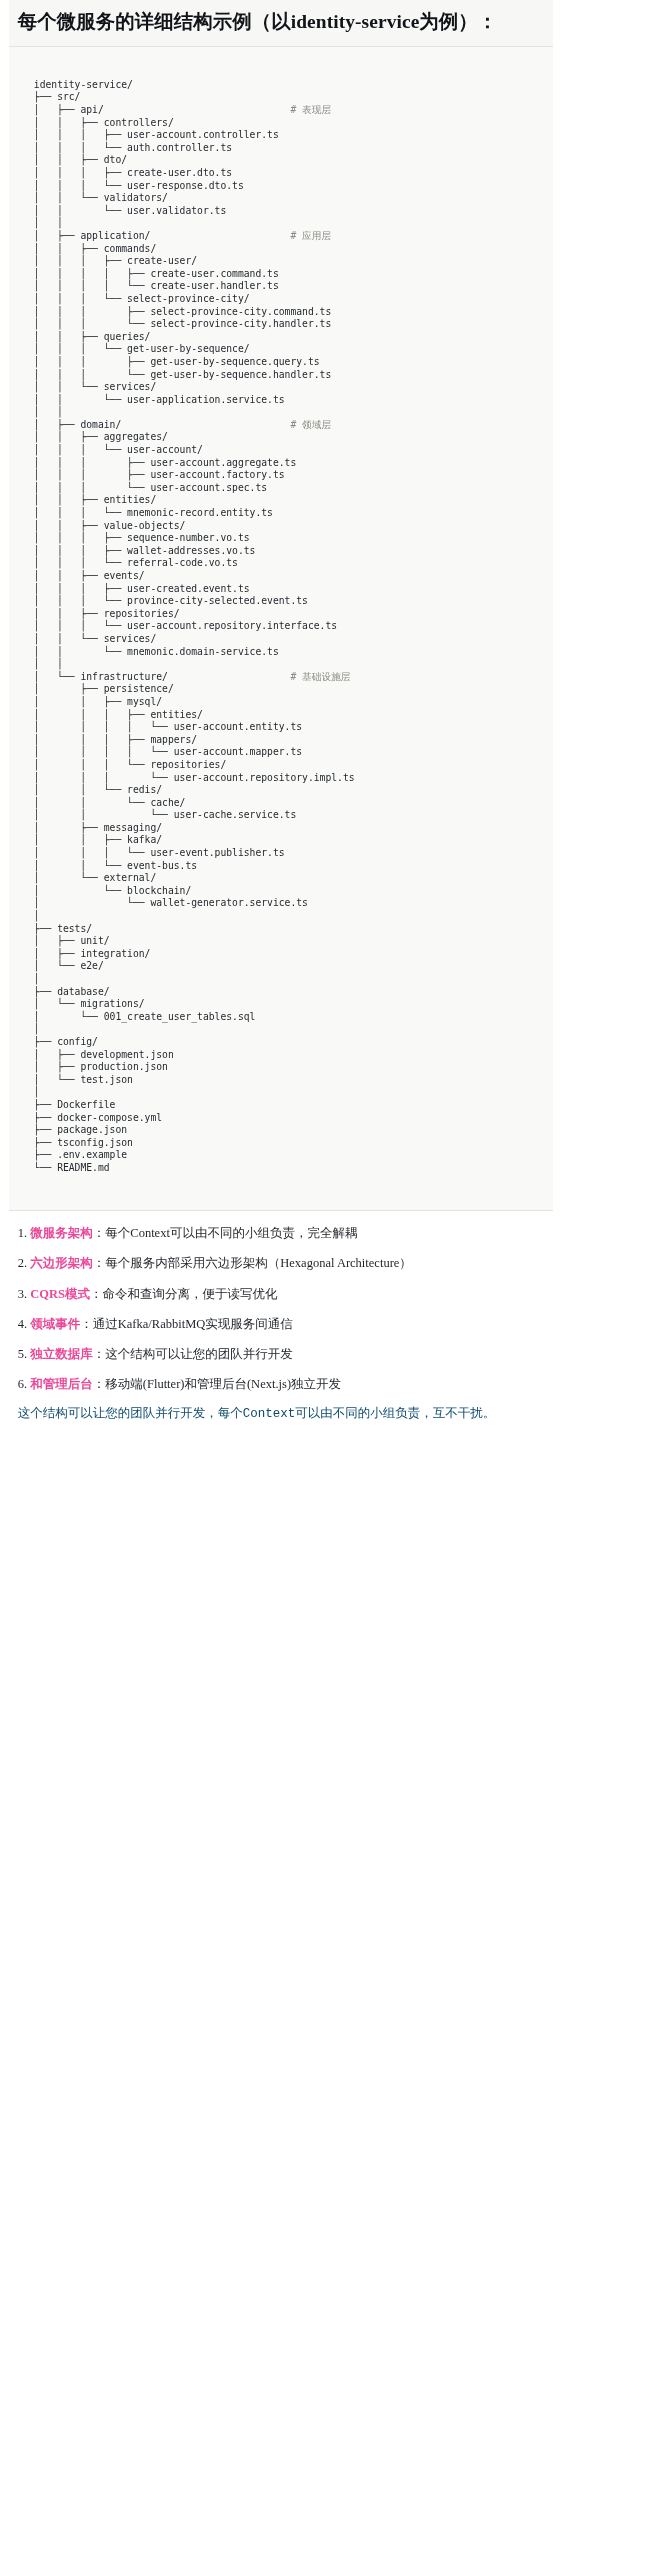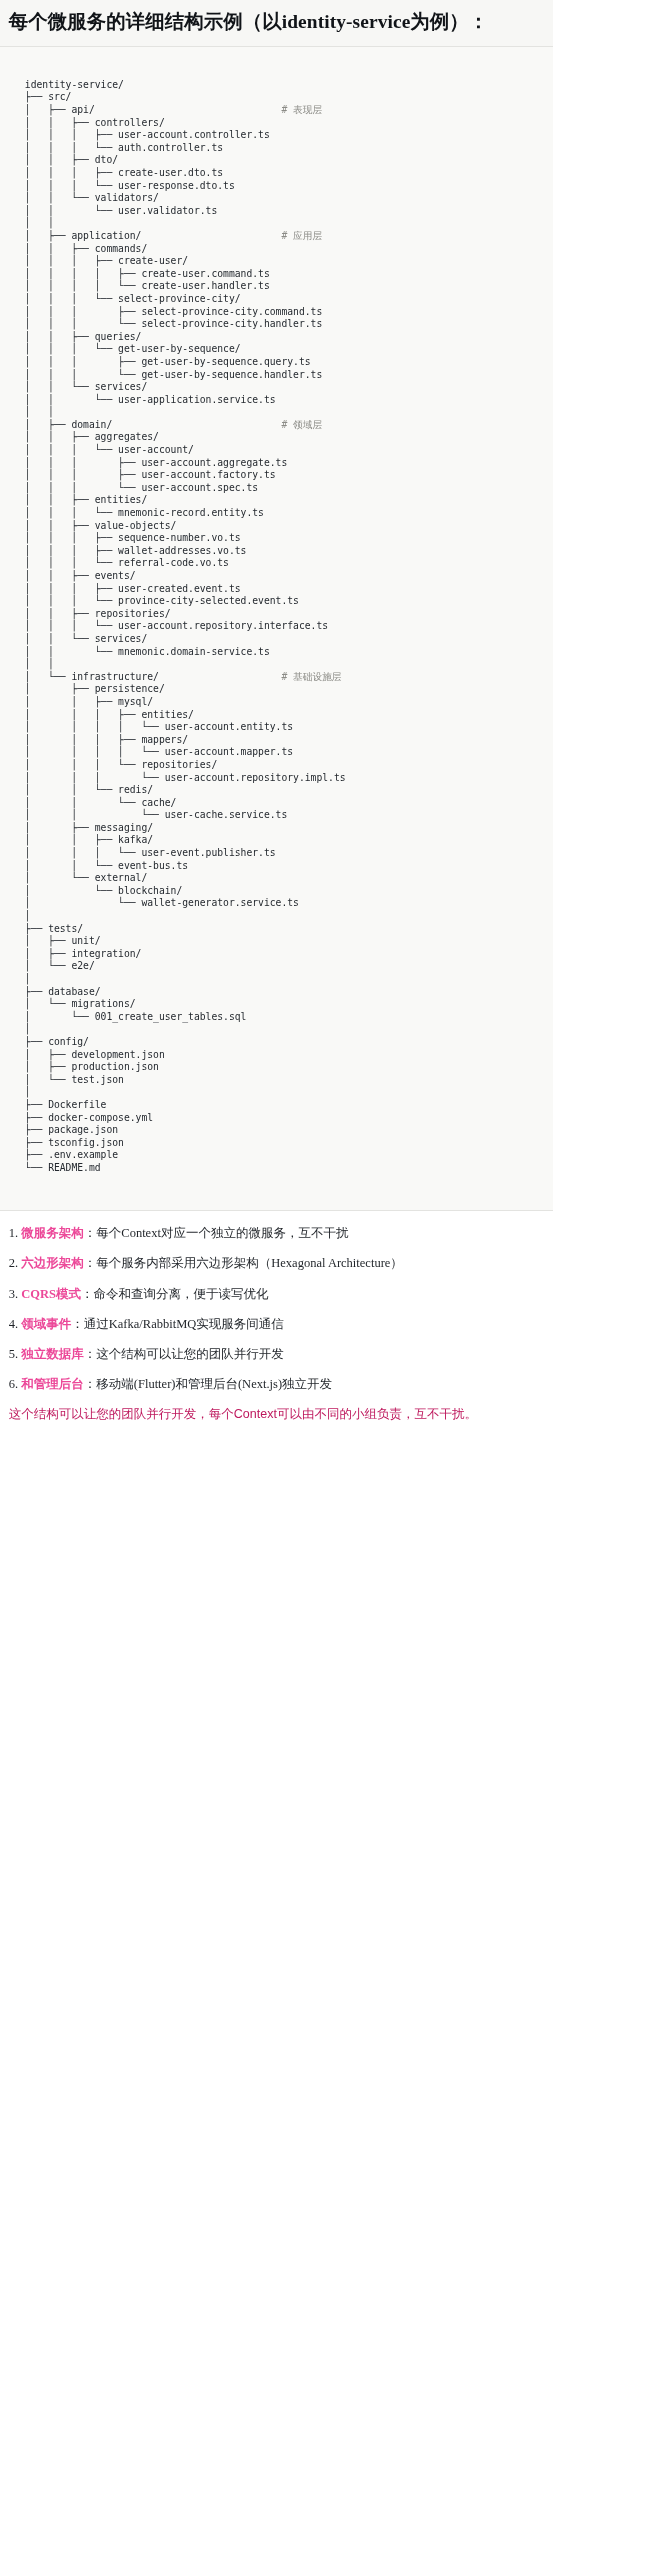--- a/index.html
+++ b/index.html
@@ -11,20 +11,21 @@
     width: 669px;
     font-family: "Liberation Serif", serif;
     color: #1f2328;
     -webkit-font-smoothing: antialiased;
   }
 
   .page {
     width: 553px;
     box-sizing: border-box;
     background: #ffffff;
+    padding-left: 9px;
   }
 
   
   .title-block {
     background: #f7f7f5;
     border-bottom: 0.6px solid #e3e3e0;
     padding: 10px 8.8px 11.3px 8.8px;
     box-sizing: border-box;
   }
   .doc-title {
@@ -98,24 +99,24 @@
     color: #ec4899;
   }
   ol.notes-list li .note-sep {
     color: #1f2328;
   }
   ol.notes-list li .note-desc {
     color: #1f2328;
   }
   .closing-line {
     margin: 5px 0 0 0;
-    font-family: Liberation Sans, sans-serif;
+    font-family: Liberation Mono, monospace;
     font-size: 12.5px;
     line-height: 1.5;
-    color: #be185d;
+    color: #0c4a6e;
   }
 </style>
 </head>
 <body>
 
 <div class="page">
 
   <div class="title-block">
     <h1 class="doc-title">每个微服务的详细结构示例（以identity-service为例）：</h1>
   </div>
@@ -206,21 +207,21 @@
 ├── docker-compose.yml
 ├── package.json
 ├── tsconfig.json
 ├── .env.example
 └── README.md</pre>
   </div>
 
   <div class="notes-block">
 
     <ol class="notes-list">
-        <li><span class="note-term">微服务架构</span><span class="note-sep">：</span><span class="note-desc">每个Context对应一个独立的微服务，互不干扰</span></li>
+        <li><span class="note-term">微服务架构</span><span class="note-sep">：</span><span class="note-desc">每个Context可以由不同的小组负责，完全解耦</span></li>
         <li><span class="note-term">六边形架构</span><span class="note-sep">：</span><span class="note-desc">每个服务内部采用六边形架构（Hexagonal Architecture）</span></li>
         <li><span class="note-term">CQRS模式</span><span class="note-sep">：</span><span class="note-desc">命令和查询分离，便于读写优化</span></li>
         <li><span class="note-term">领域事件</span><span class="note-sep">：</span><span class="note-desc">通过Kafka/RabbitMQ实现服务间通信</span></li>
         <li><span class="note-term">独立数据库</span><span class="note-sep">：</span><span class="note-desc">这个结构可以让您的团队并行开发</span></li>
         <li><span class="note-term">和管理后台</span><span class="note-sep">：</span><span class="note-desc">移动端(Flutter)和管理后台(Next.js)独立开发</span></li>
       </ol>
 
     <p class="closing-line">这个结构可以让您的团队并行开发，每个Context可以由不同的小组负责，互不干扰。</p>
   </div>
 

